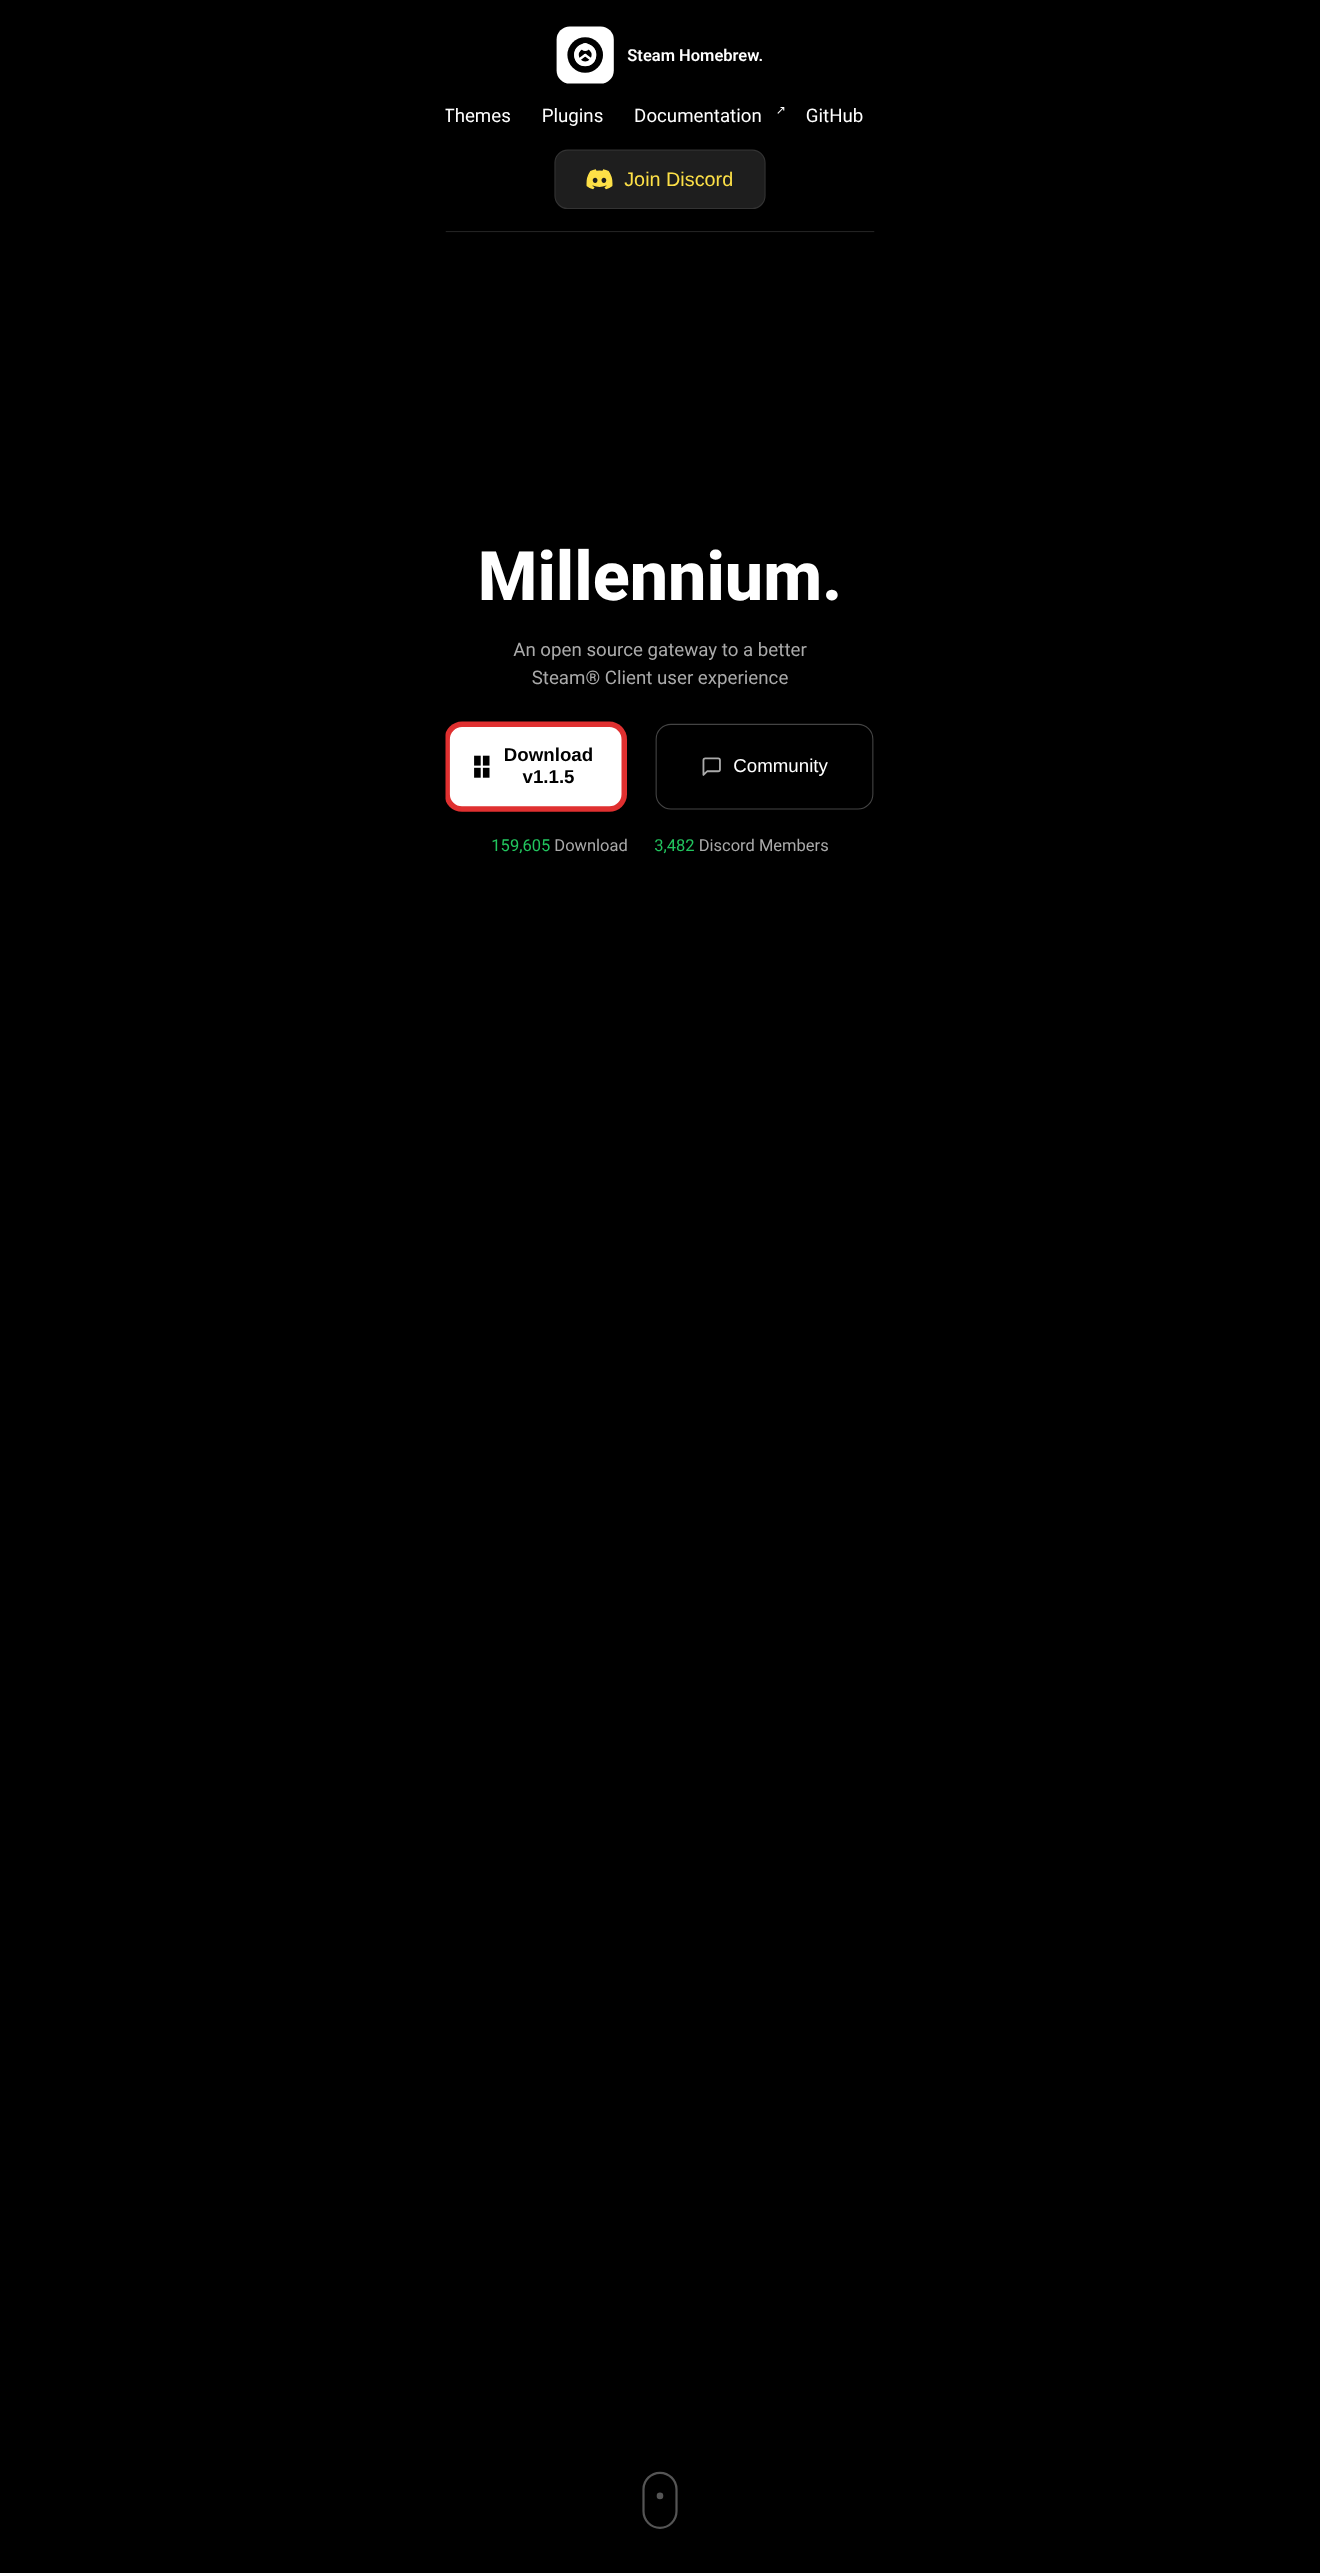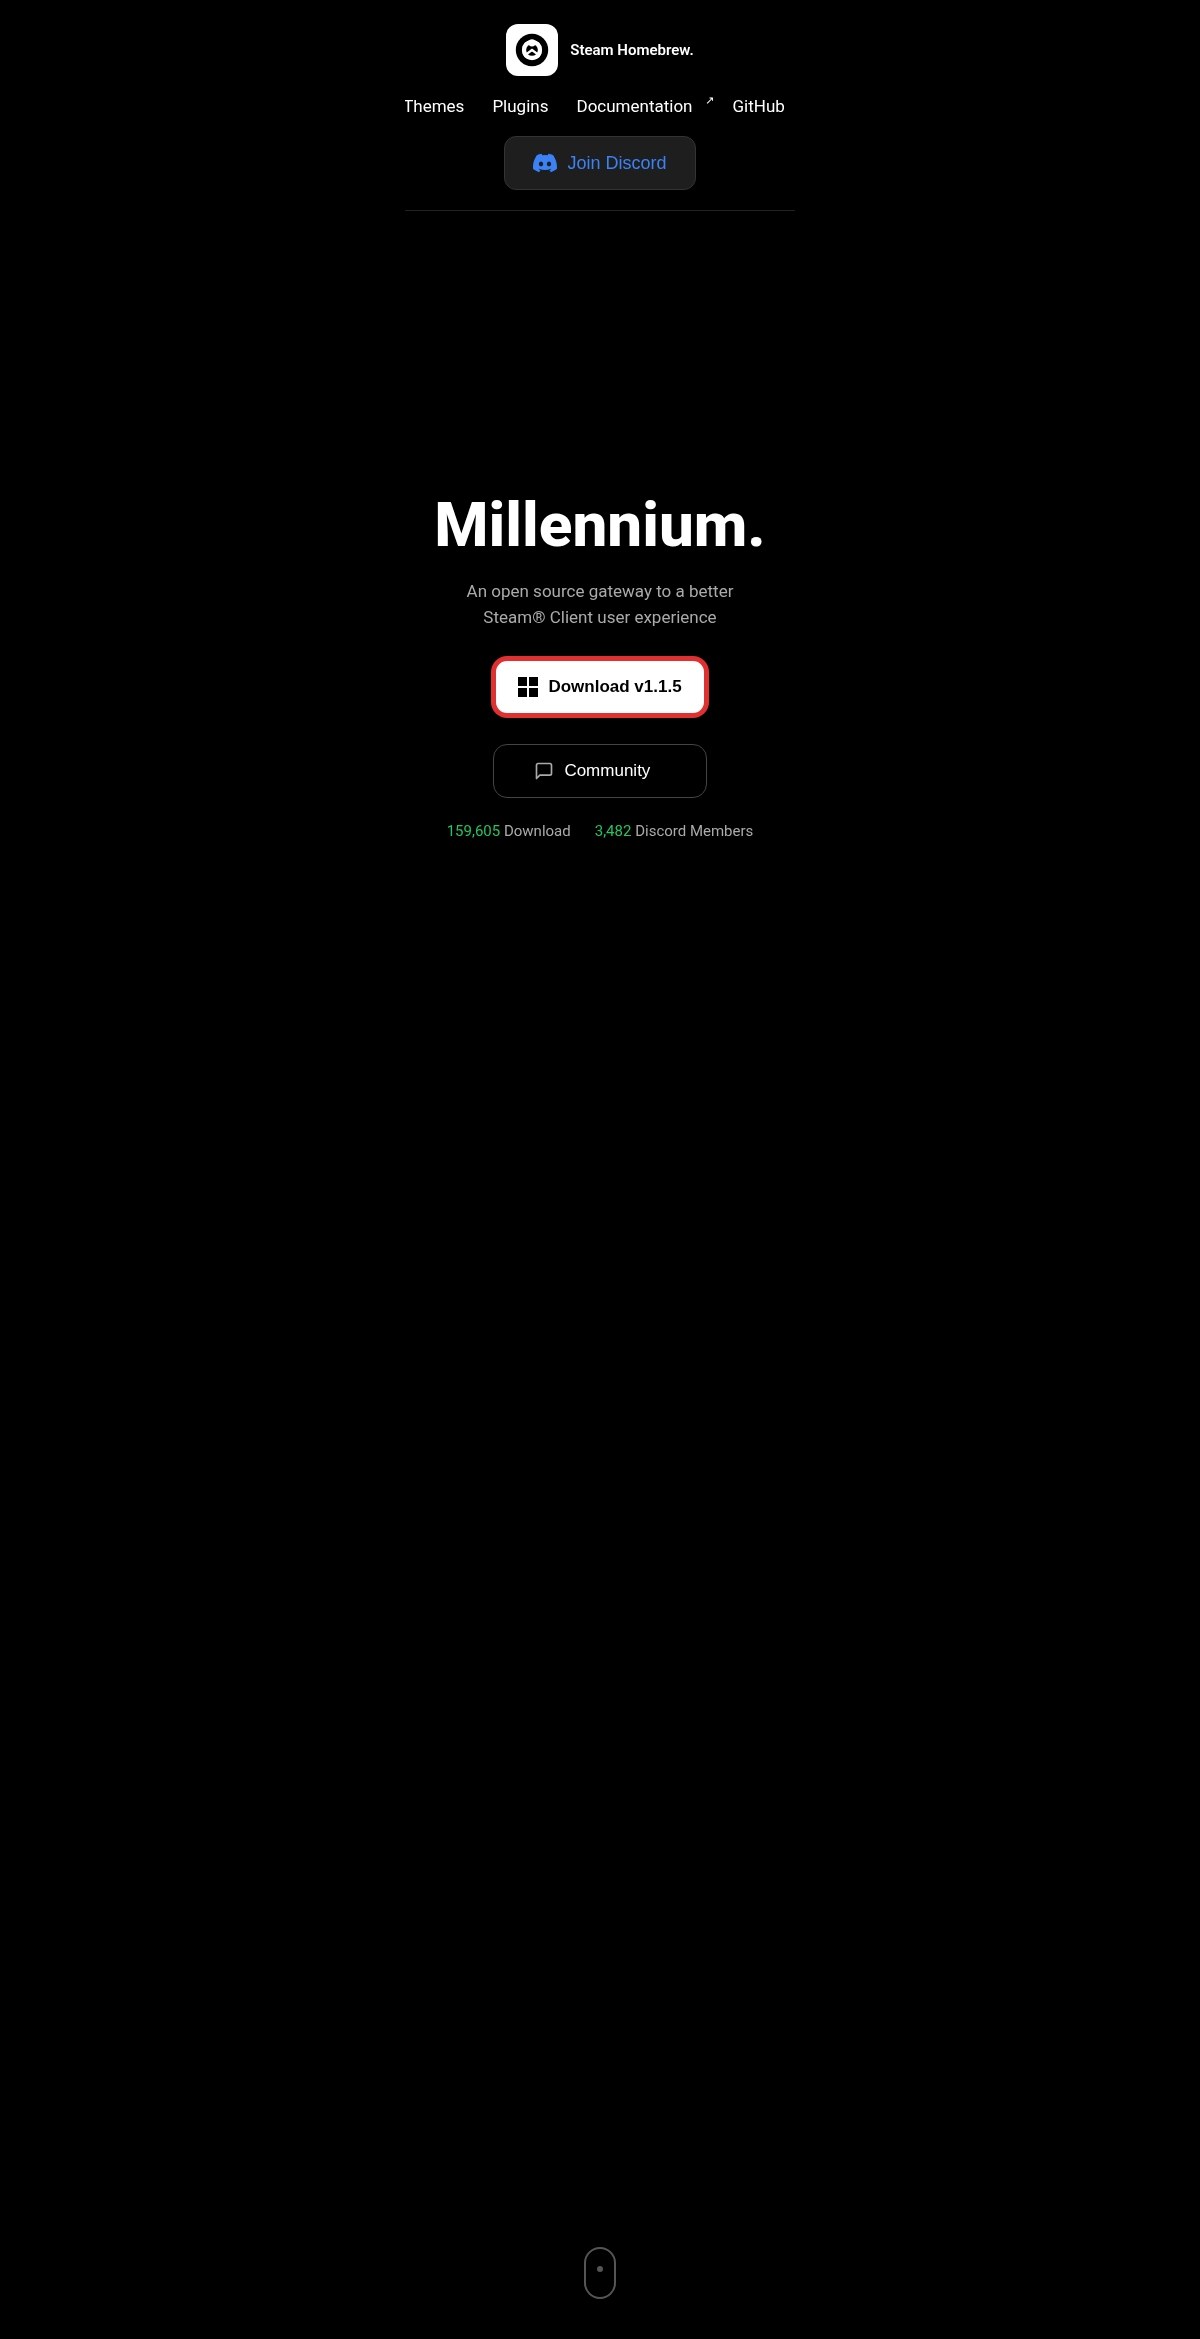--- a/index.html
+++ b/index.html
@@ -77,21 +77,21 @@
     }
 
     .discord-btn {
       display: flex;
       align-items: center;
       gap: 10px;
       background: #1e1e1e;
       border: 1px solid #333;
       border-radius: 12px;
       padding: 14px 28px;
-      color: #3b82f6;
+      color: #fde047;
       font-size: 18px;
       font-weight: 500;
       cursor: pointer;
     }
 
     .discord-icon {
       width: 24px;
       height: 24px;
     }
 
@@ -124,21 +124,20 @@
       font-size: 17px;
       color: #aaaaaa;
       max-width: 320px;
       line-height: 1.5;
     }
 
     .hero-buttons {
       display: flex;
       gap: 28px;
       margin-top: 8px;
-      flex-direction: column;
     }
 
     .btn-download {
       display: flex;
       align-items: center;
       gap: 10px;
       background: #ffffff;
       color: #000000;
       border: 3px solid #e03030;
       border-radius: 14px;

